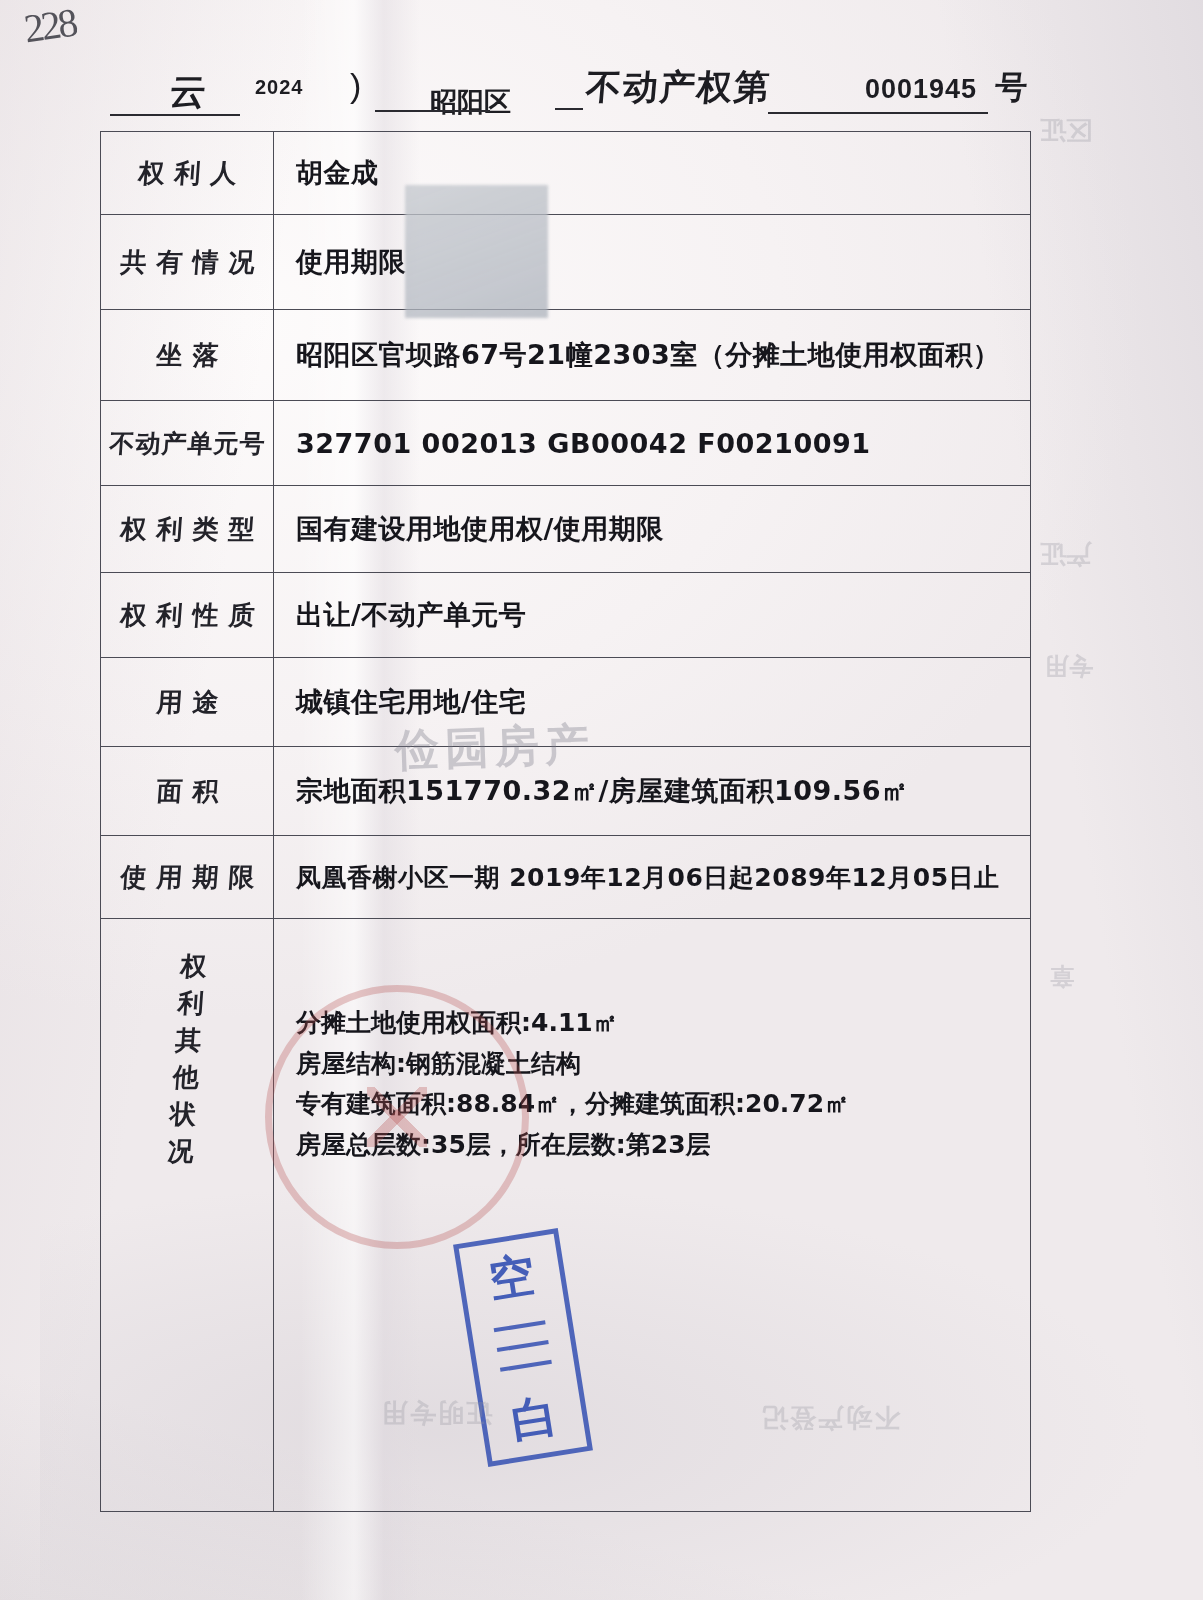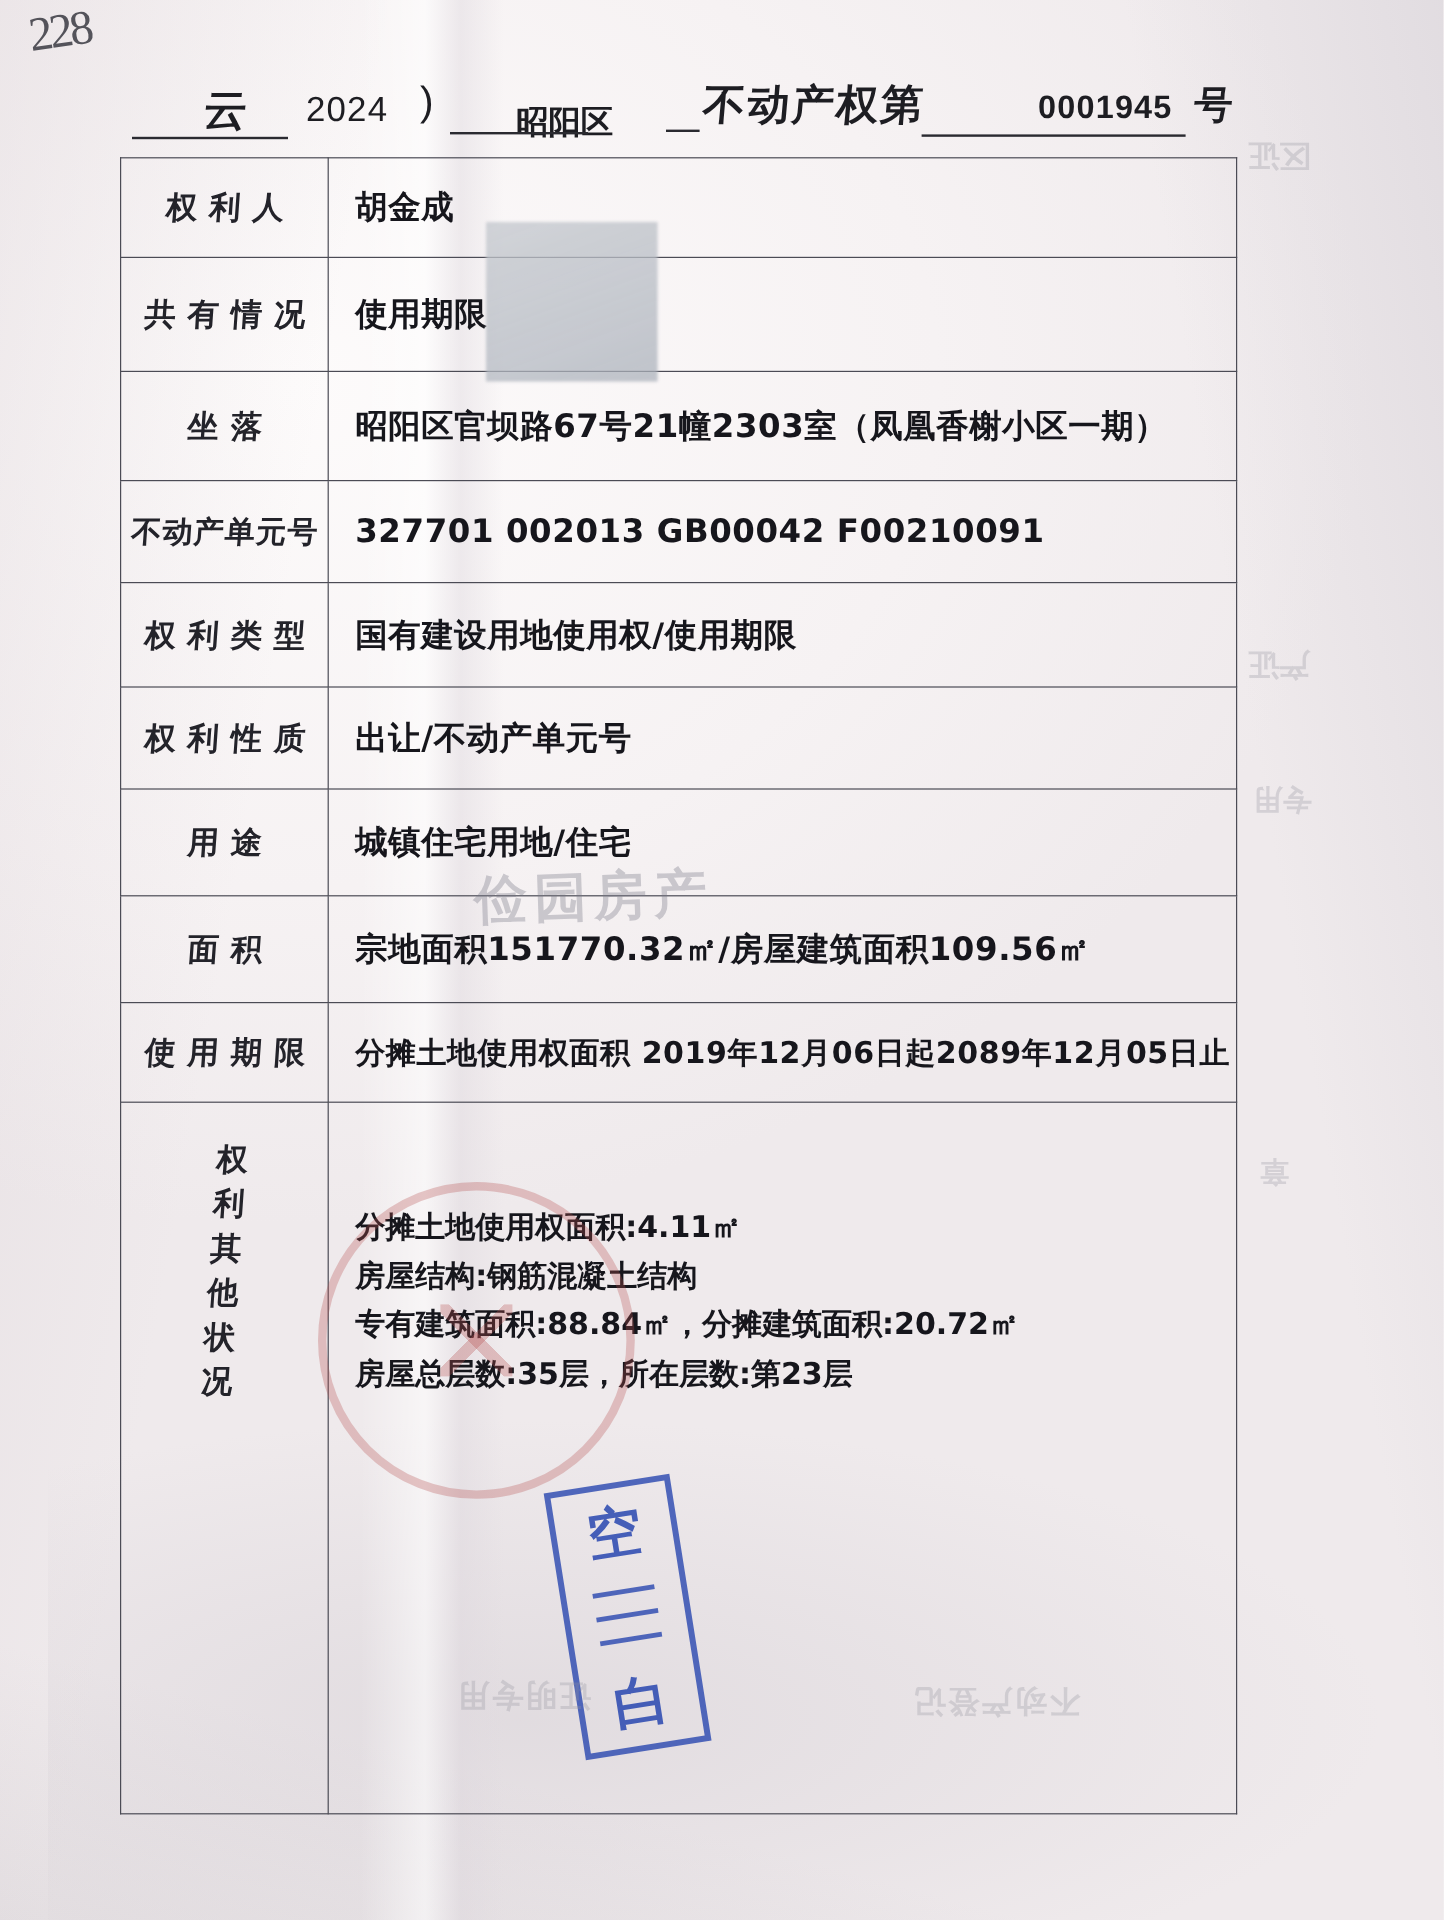--- a/index.html
+++ b/index.html
@@ -58,21 +58,21 @@
   }
   .hdr-item { position: absolute; white-space: nowrap; color: #1d1d22; }
   .hdr-prov {
     left: 70px; top: 6px;
     font-family: "Liberation Serif", "DejaVu Serif", serif;
     font-size: 36px; font-weight: 700;
     transform: skewX(-6deg);
   }
   .hdr-year {
     left: 155px; top: 14px;
-    font-size: 29px; font-weight: 400; letter-spacing: 1px;
+    font-size: 20px; font-weight: 700; letter-spacing: 1px;
   }
   .hdr-paren {
     left: 250px; top: 4px;
     font-size: 34px; font-weight: 400;
   }
   .hdr-district {
     left: 330px; top: 22px;
     font-size: 27px; font-weight: 700;
     font-family: "DejaVu Sans", sans-serif;
   }
@@ -291,21 +291,21 @@
       <tr class="r-owner">
     <td class="label">权利人</td>
     <td class="value">胡金成</td>
   </tr>
   <tr class="r-share">
     <td class="label">共有情况</td>
     <td class="value">使用期限</td>
   </tr>
   <tr class="r-loc">
     <td class="label">坐落</td>
-    <td class="value">昭阳区官坝路67号21幢2303室（凤凰香榭小区一期）</td>
+    <td class="value">昭阳区官坝路67号21幢2303室（分摊土地使用权面积）</td>
   </tr>
   <tr class="r-unit">
     <td class="label" style="letter-spacing:1px; text-indent:0; font-size:25px;">不动产单元号</td>
     <td class="value">327701  002013  GB00042  F00210091</td>
   </tr>
   <tr class="r-type">
     <td class="label">权利类型</td>
     <td class="value">国有建设用地使用权/使用期限</td>
   </tr>
   <tr class="r-nature">
@@ -315,21 +315,21 @@
   <tr class="r-use">
     <td class="label">用途</td>
     <td class="value">城镇住宅用地/住宅</td>
   </tr>
   <tr class="r-area">
     <td class="label">面积</td>
     <td class="value">宗地面积151770.32㎡/房屋建筑面积109.56㎡</td>
   </tr>
   <tr class="r-term">
     <td class="label">使用期限</td>
-    <td class="value" style="font-size:25px;">分摊土地使用权面积  2019年12月06日起2089年12月05日止</td>
+    <td class="value" style="font-size:25px;">凤凰香榭小区一期  2019年12月06日起2089年12月05日止</td>
   </tr>
   <tr class="r-other">
     <td class="label-vert">
       <span class="vert-label">权利其他状况</span>
     </td>
     <td>
       <div class="other-body">
         <div>分摊土地使用权面积:4.11㎡</div>
         <div>房屋结构:钢筋混凝土结构</div>
         <div>专有建筑面积:88.84㎡，分摊建筑面积:20.72㎡</div>

